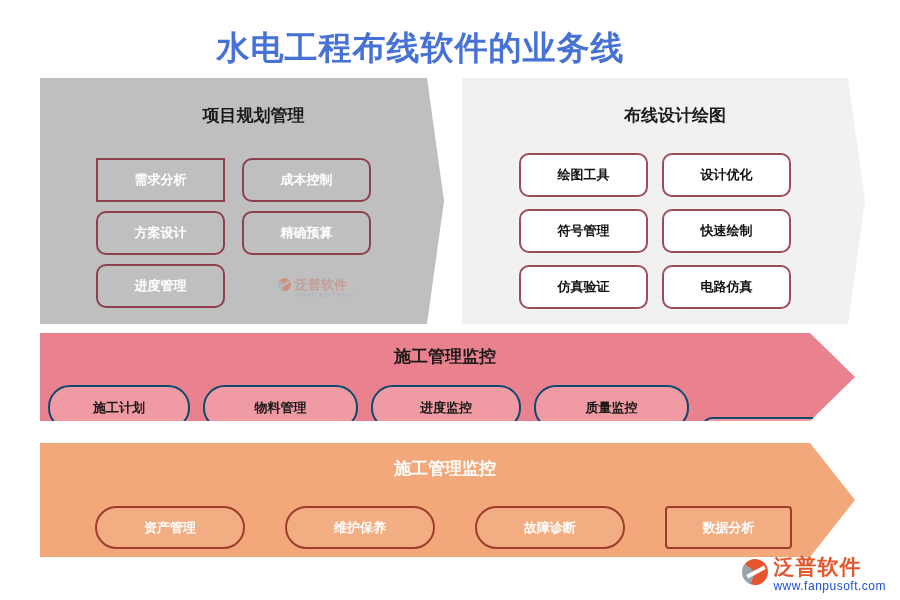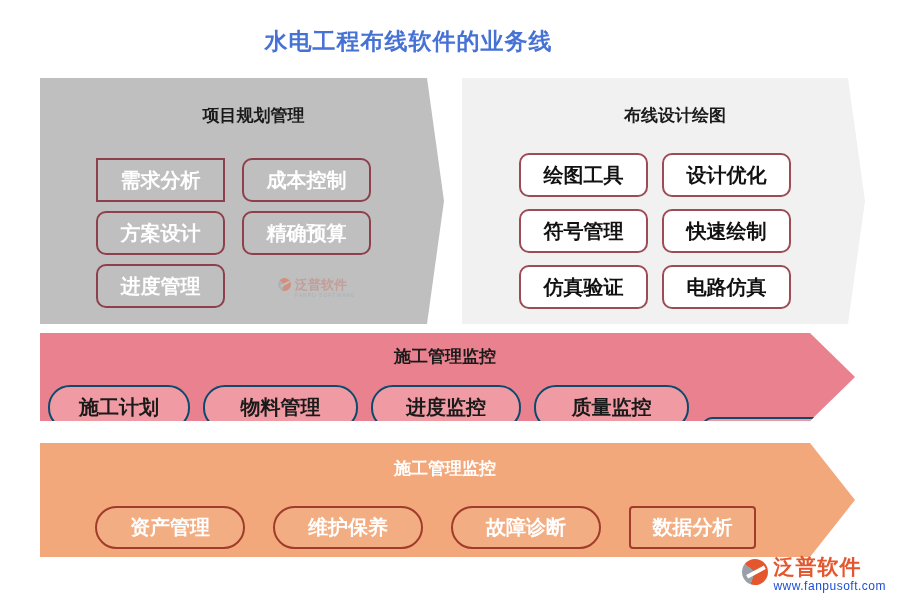--- a/index.html
+++ b/index.html
@@ -1,22 +1,22 @@
 <!DOCTYPE html>
 <html><head>
 <meta charset="utf-8">
 <style>
   html,body{margin:0;padding:0;}
   body{
     width:900px;height:600px;position:relative;background:#ffffff;
     font-family:"Liberation Sans","DejaVu Sans",sans-serif;overflow:hidden;
   }
   .page-title{
-    position:absolute;top:26px;left:0;width:817px;text-align:center;
-    font-size:23px;font-weight:bold;color:#4671d5;letter-spacing:1px;
+    position:absolute;top:26px;left:12px;width:817px;text-align:center;
+    font-size:33px;font-weight:bold;color:#4671d5;letter-spacing:1px;
   }
   
   .arrow{position:absolute;}
   .arrow-tip-sm{clip-path:polygon(0 0, calc(100% - 17px) 0, 100% 50%, calc(100% - 17px) 100%, 0 100%);}
   .arrow-tip-lg{clip-path:polygon(0 0, calc(100% - 45px) 0, 100% 50%, calc(100% - 45px) 100%, 0 100%);}
   .sec-planning{left:40px;top:78px;width:404px;height:246px;background:#bfbfbf;}
   .sec-design{left:462px;top:78px;width:403px;height:246px;background:#f1f1f1;}
   .sec-construction{left:40px;top:333px;width:815px;height:88px;background:#e9818e;}
   .sec-maintenance{left:40px;top:443px;width:815px;height:114px;background:#f2a87b;}
   .sec-header{
@@ -26,29 +26,29 @@
   .sec-construction .sec-header{top:12px;right:45px;}
   .sec-maintenance .sec-header{top:14px;right:45px;color:#ffffff;}
   
   .node-grid{
     position:absolute;top:80px;left:0;right:17px;
     display:grid;grid-template-columns:129px 129px;gap:9px 17px;justify-content:center;
   }
   .sec-design .node-grid{top:75px;gap:12px 14px;}
   .node{
     height:44px;border-radius:10px;display:flex;align-items:center;justify-content:center;
-    font-size:20px;font-weight:bold;box-sizing:border-box;
+    font-size:13px;font-weight:bold;box-sizing:border-box;
   }
   .sec-planning .node{border:2px solid #8d3f4c;color:#ffffff;background:transparent;}
   .sec-planning .node.square{border-radius:0;}
   .sec-design .node{border:2px solid #9d4b56;color:#111111;background:#ffffff;}
   
   .node-row{position:absolute;display:flex;}
   .sec-construction .node-row{top:52px;left:8px;gap:13px;}
-  .sec-maintenance .node-row{top:63px;left:55px;gap:28px;text-align:center;}
+  .sec-maintenance .node-row{top:63px;left:55px;gap:40px;text-align:center;}
   .sec-construction .node{background:#f09aa3;border:2px solid #0c4a6e;color:#1a1a1a;border-radius:22px;height:45px;}
   .sec-construction .node.last{border-radius:10px;}
   .sec-maintenance .node{background:#f3ad82;border:2px solid #a03c2c;color:#ffffff;border-radius:24px;height:43px;}
   .sec-maintenance .node.last{border-radius:4px;}
   .w142{width:142px;} .w155{width:155px;} .w150{width:150px;} .w122{width:122px;margin-top:32px;} .w127{width:127px;}
   
   .watermark{
     position:absolute;left:238px;top:200px;opacity:0.45;display:flex;align-items:flex-start;gap:4px;
     pointer-events:none;
   }

